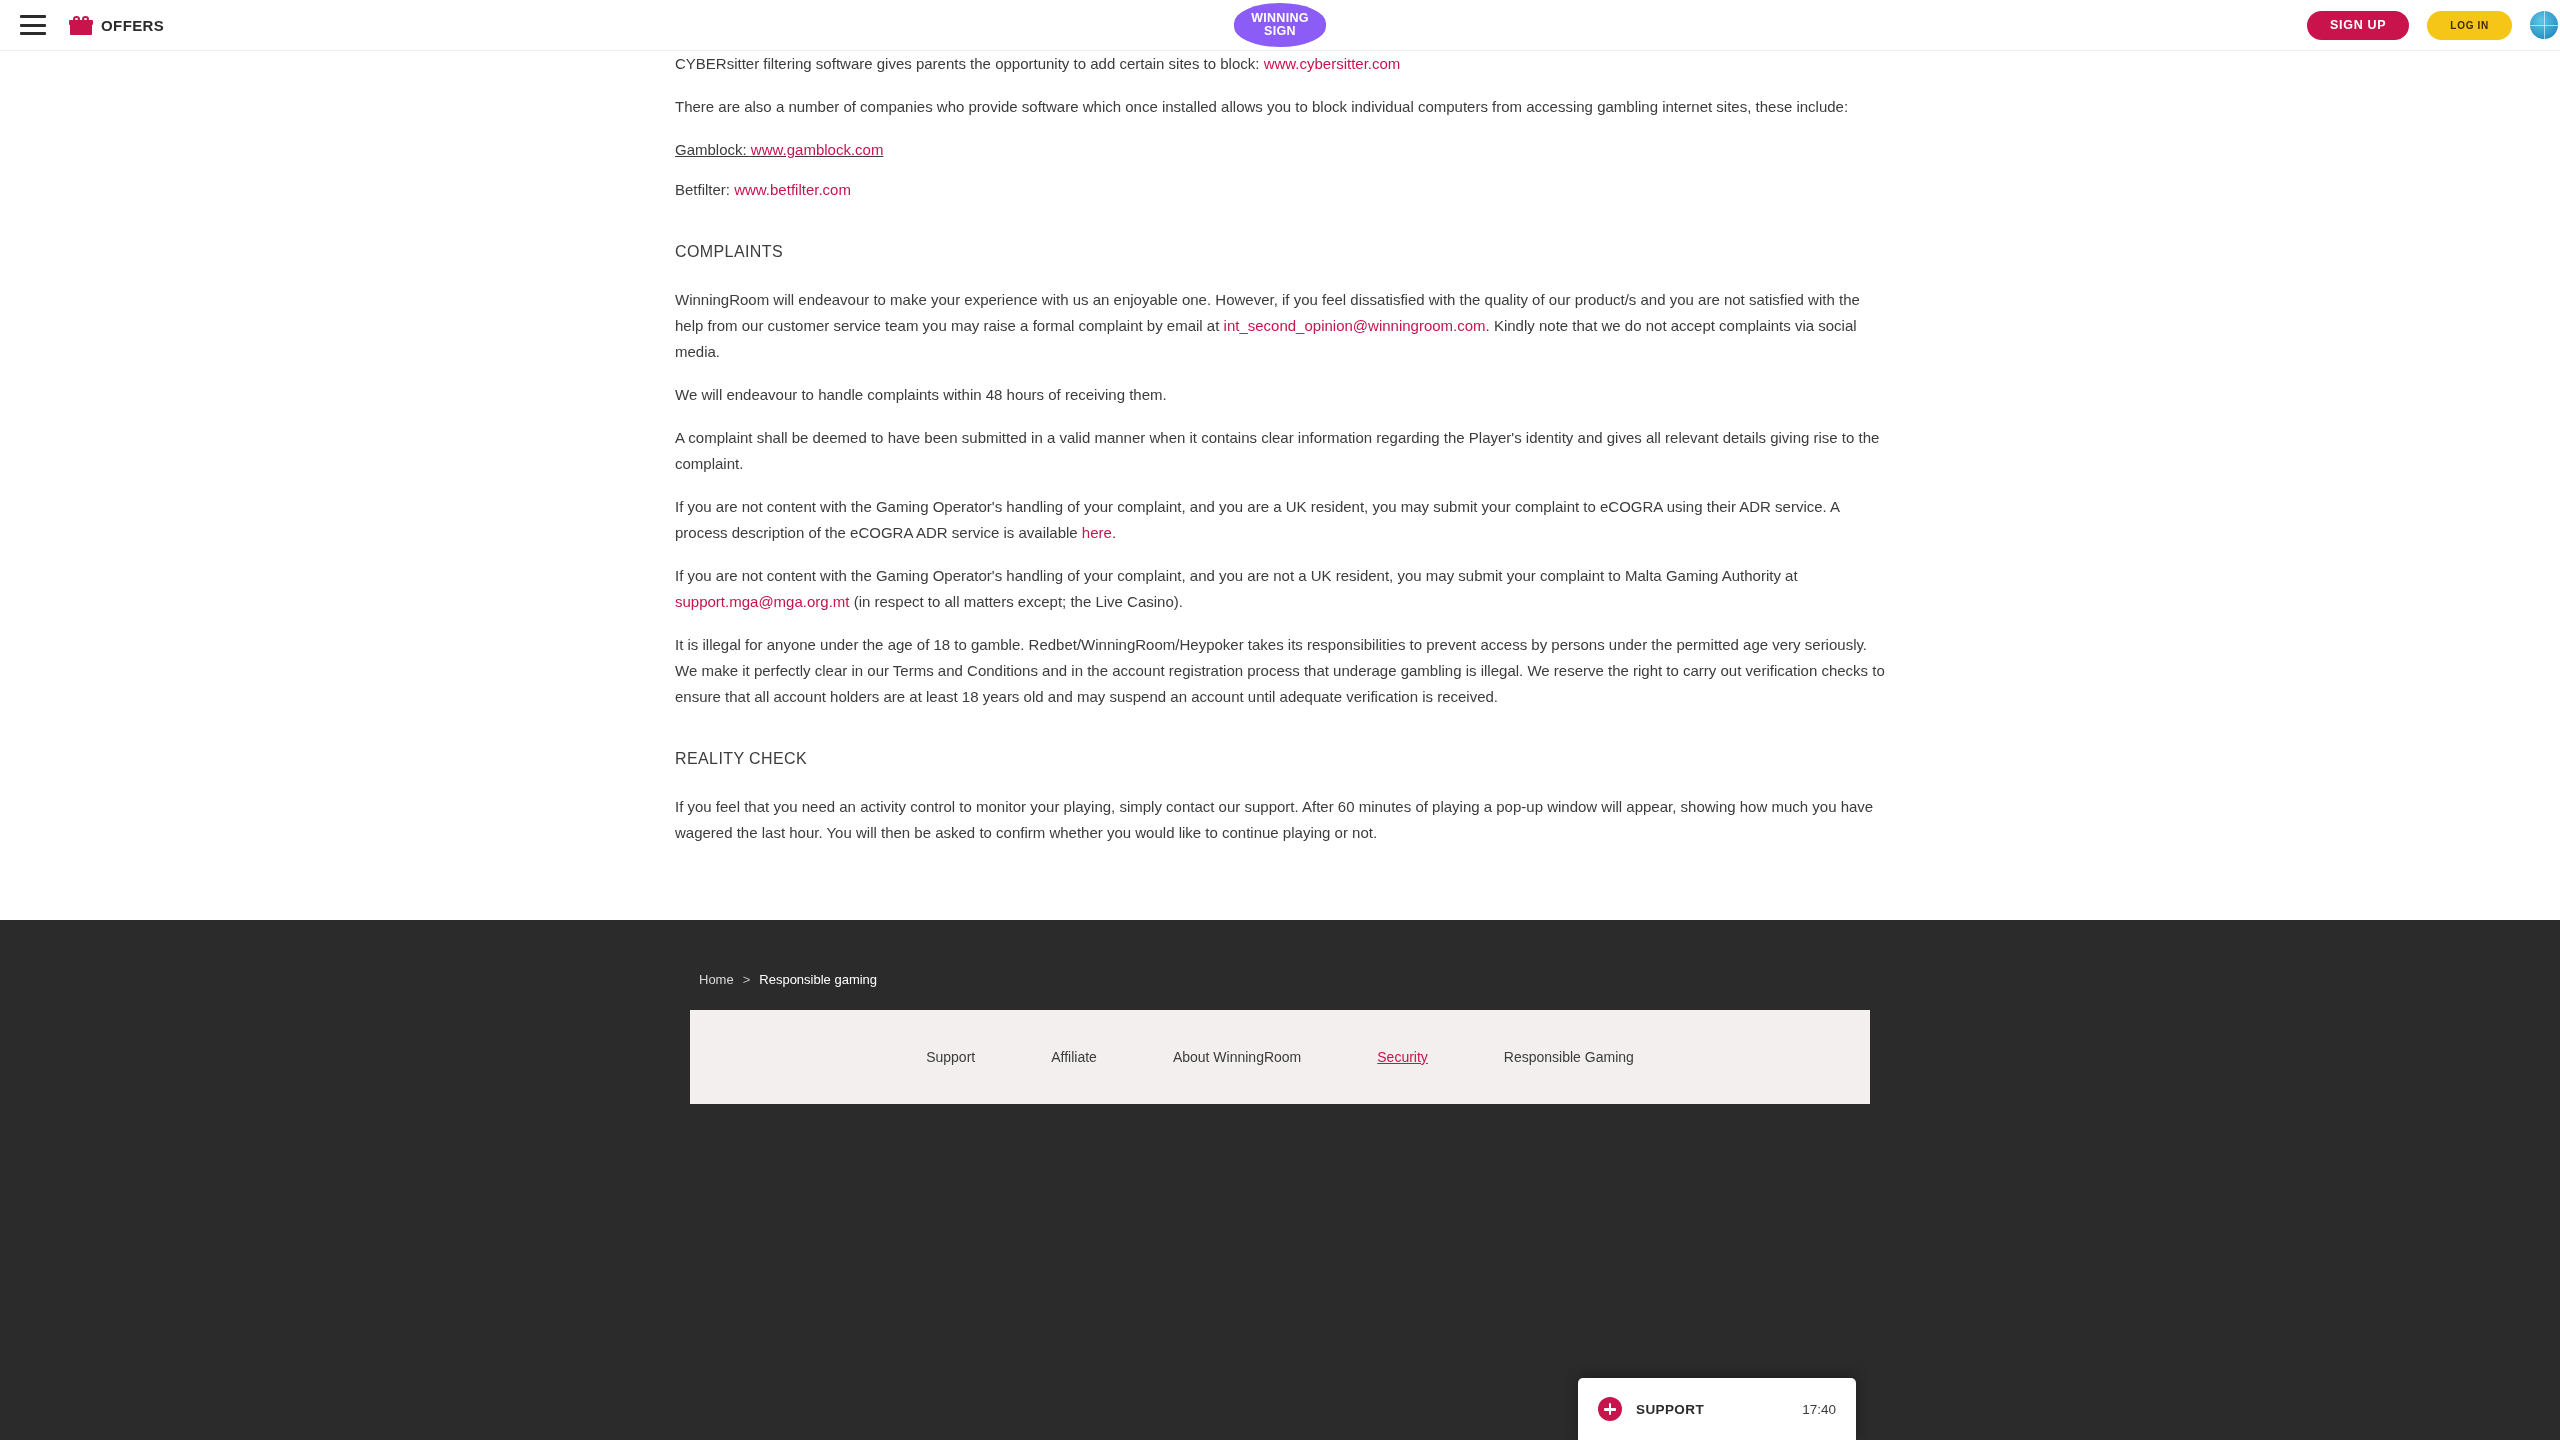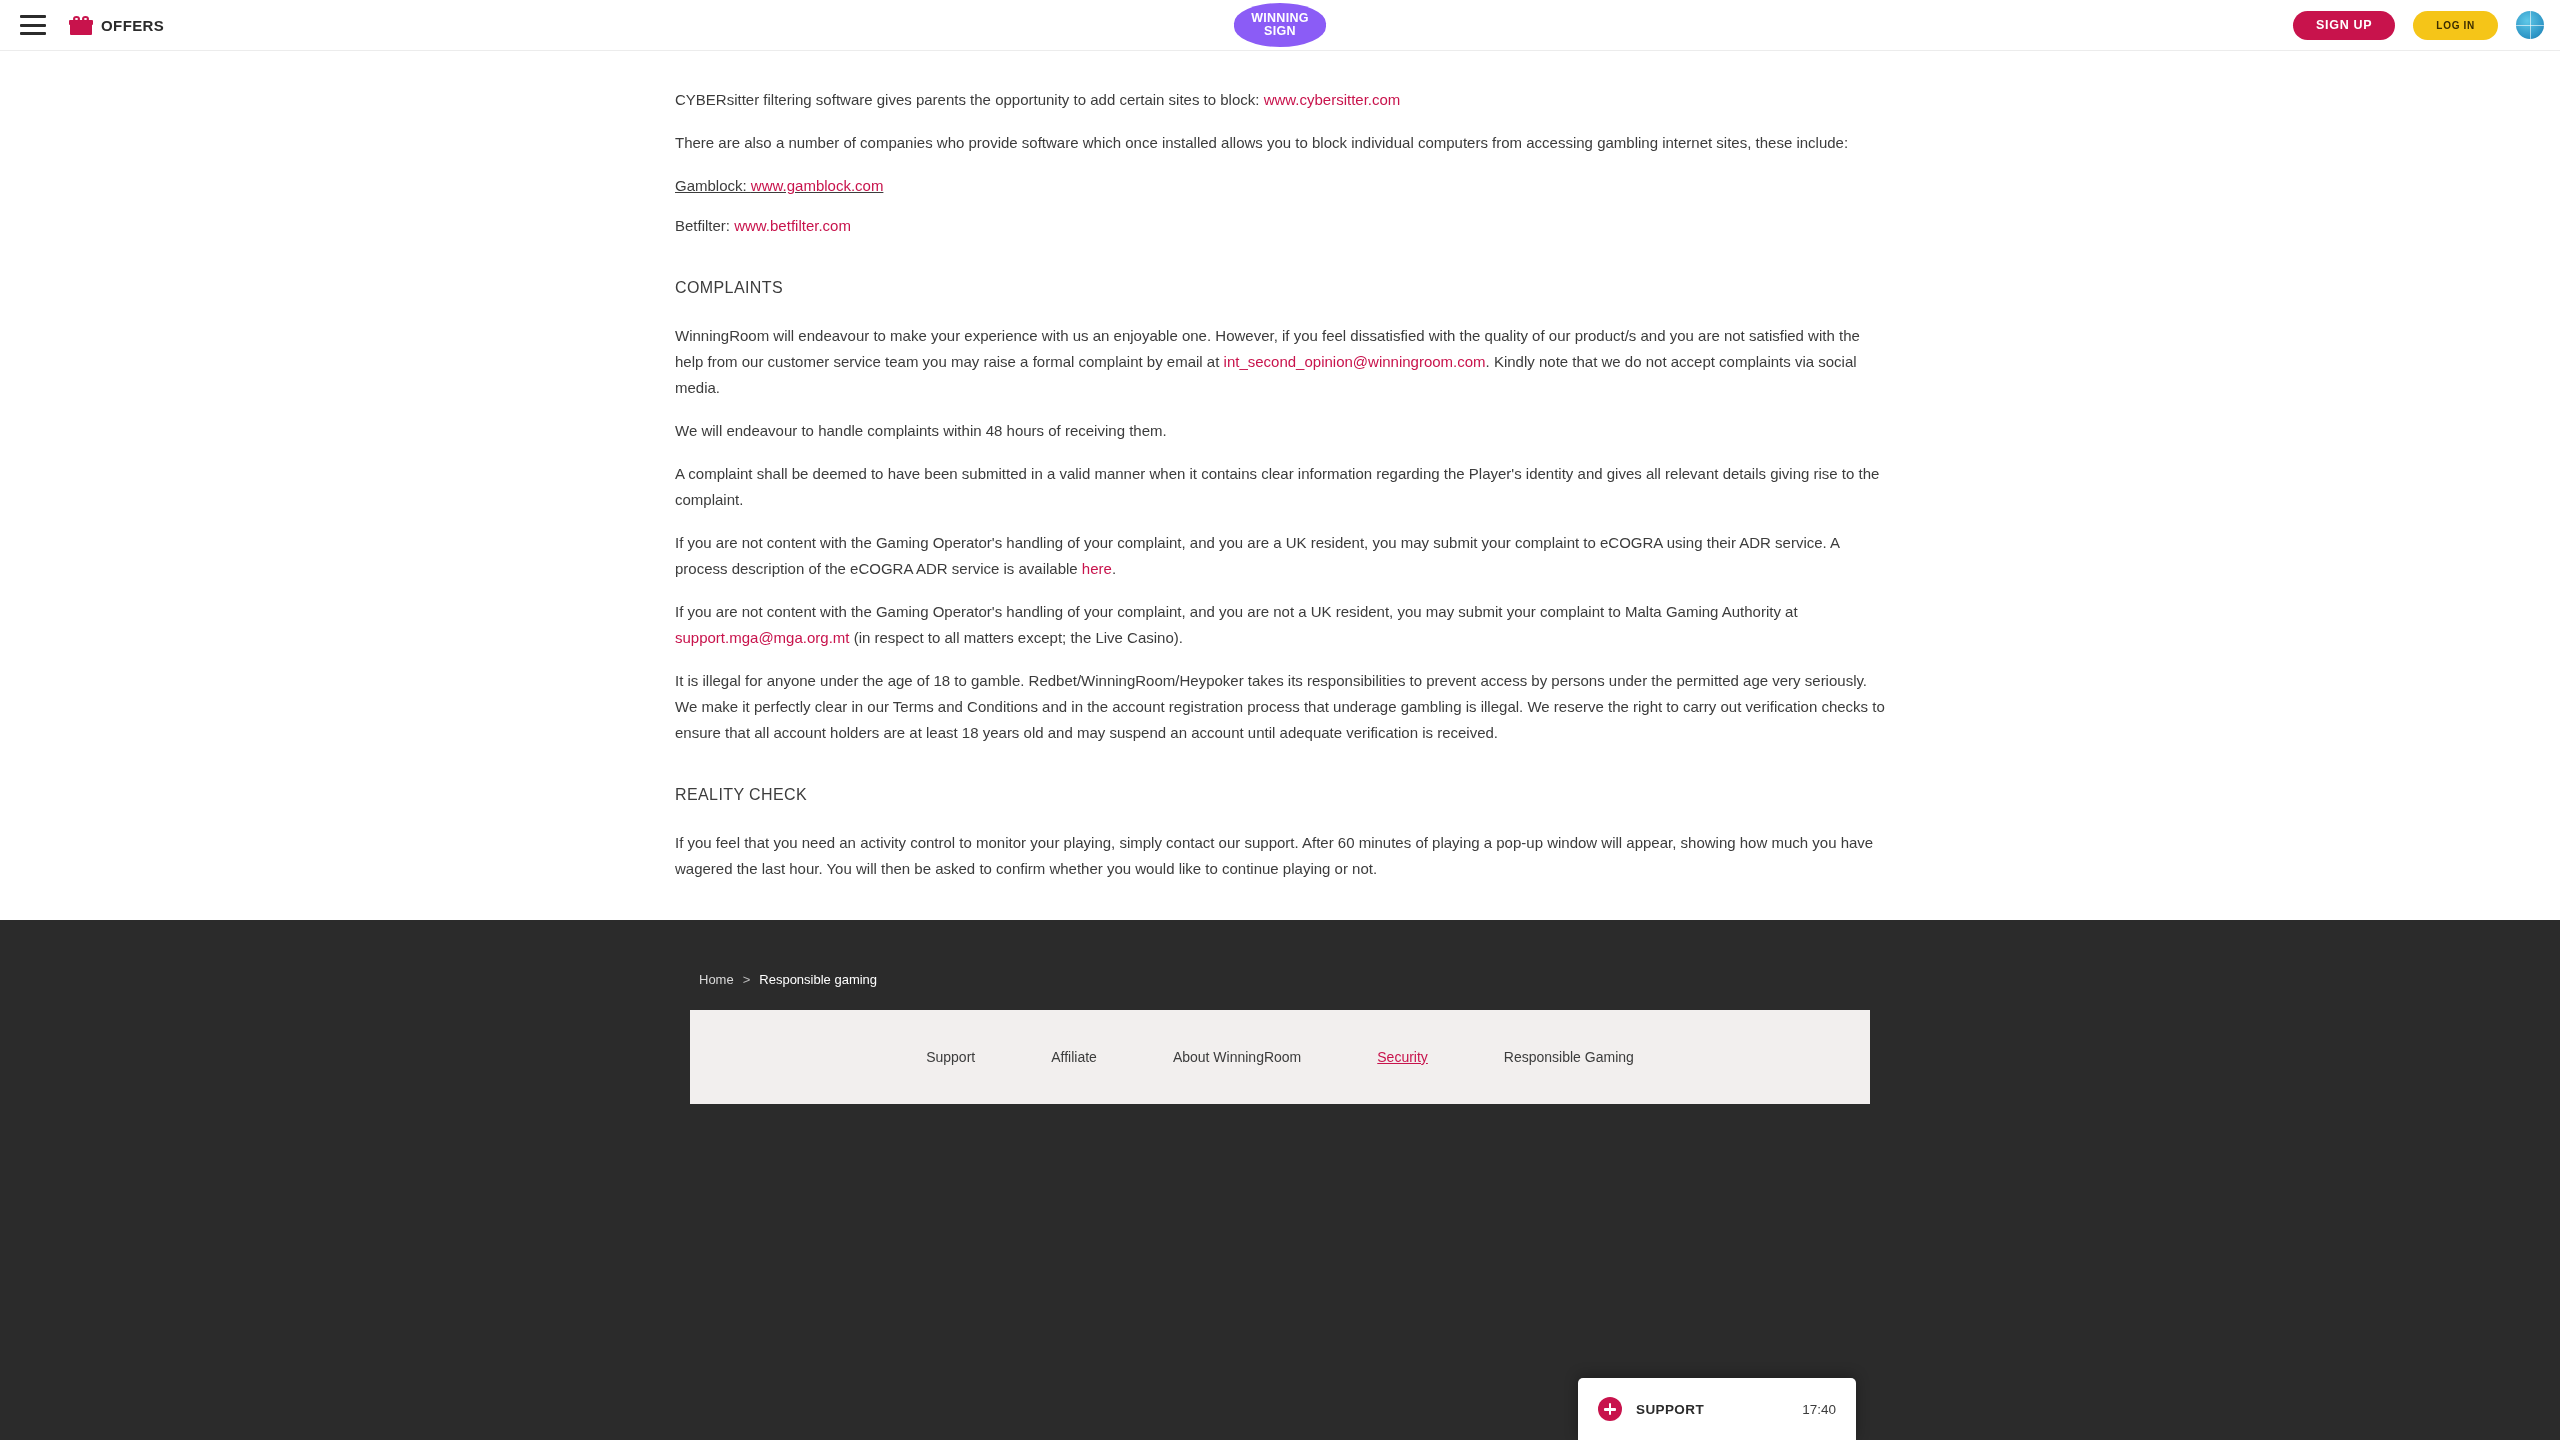--- a/index.html
+++ b/index.html
@@ -43,21 +43,21 @@
     width: 92px; height: 44px;
     display: flex; flex-direction: column; align-items: center; justify-content: center;
     background: #8b5cf6;
     border-radius: 50%/46%;
     color: #fff;
     line-height: 1.05;
   }
   .logo .l1 { font-size: 12.5px; font-weight: bold; letter-spacing: .3px; }
   .logo .l2 { font-size: 12.5px; font-weight: bold; letter-spacing: .3px; }
 
-  .topright { margin-left: auto; display: flex; align-items: center; gap: 18px; padding-right: 16px; }
+  .topright { margin-left: auto; display: flex; align-items: center; gap: 18px; padding-right: 2px; }
   .btn-signup {
     background: #c8134c; color: #fff; border: none;
     border-radius: 18px; height: 29px; padding: 0 23px;
     font-size: 12.5px; font-weight: bold; letter-spacing: .7px; cursor: pointer;
     font-family: "Liberation Sans", sans-serif;
   }
   .btn-login {
     background: #f5c518; color: #3a2c00; border: none;
     border-radius: 18px; height: 29px; padding: 0 23px;
     font-size: 10px; font-weight: bold; letter-spacing: .7px; cursor: pointer;
@@ -83,21 +83,21 @@
   .wrap { width: 1210px; margin: 0 auto; padding: 0 0 0 0; }
   .para {
     font-size: 15px; line-height: 26px; color: #3c3c3c; margin: 0 0 17px 0;
   }
   .para.tight { margin-bottom: 14px; text-decoration: underline; }
   a.link { color: #c8134c; text-decoration: none; }
   h2.sect {
     font-size: 16px; color: #3c3c3c; font-weight: normal;
     letter-spacing: .4px; margin: 40px 0 26px 0;
   }
-  .first-line { margin-top: 36px; }
+  .first-line { }
 
   
   .footer-dark {
     position: absolute; top: 920px; left: 0; width: 2560px; height: 520px;
     background: #2b2b2b;
   }
   .breadcrumb {
     position: absolute; top: 52px; left: 699px;
     font-size: 13px; color: #d9d9d9;
   }

